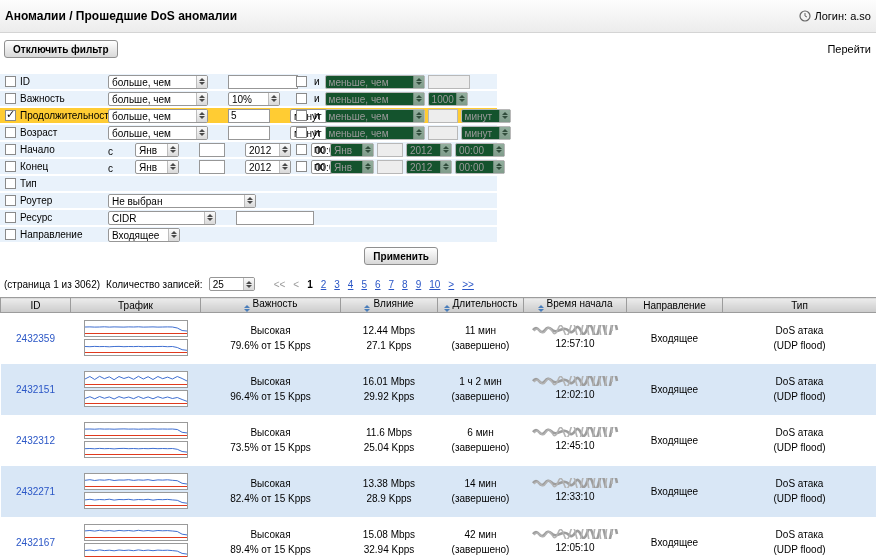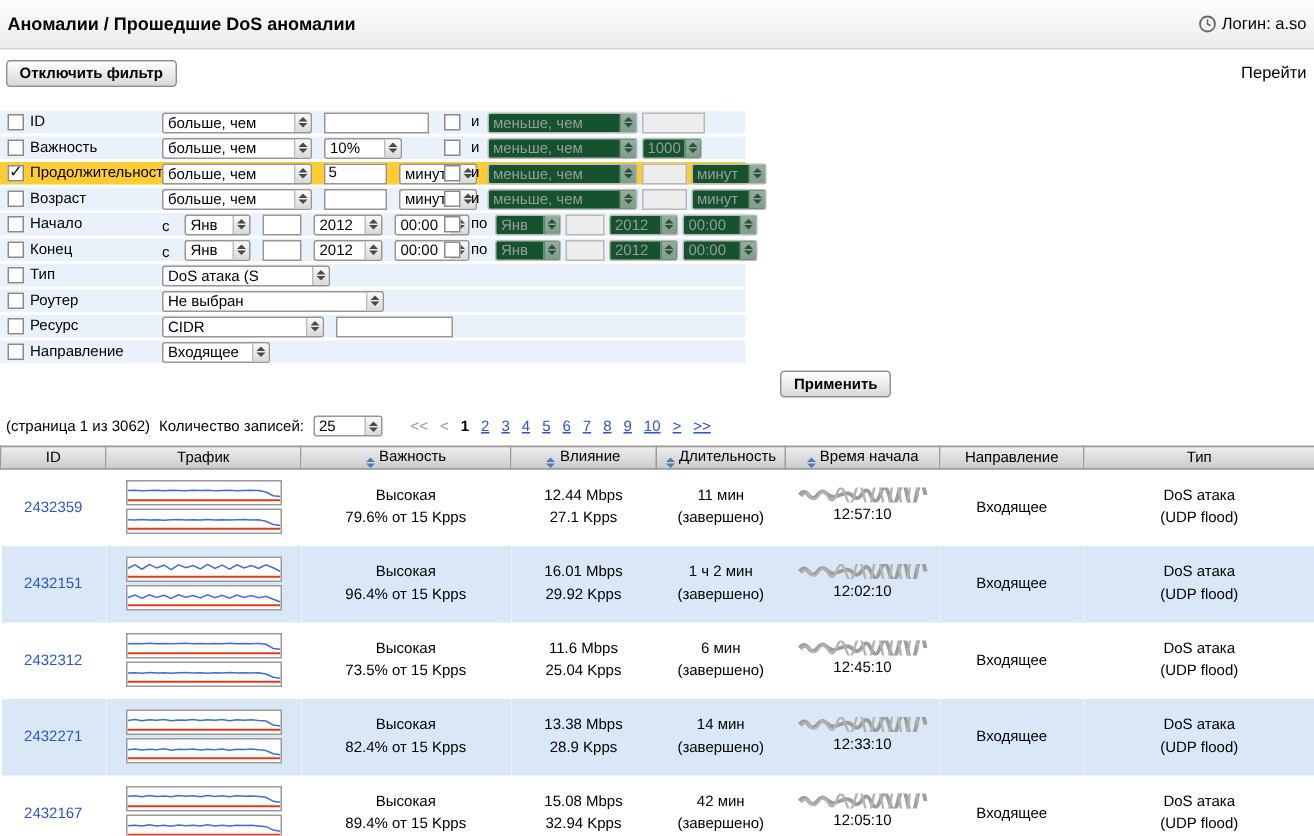--- a/index.html
+++ b/index.html
@@ -21,41 +21,41 @@
 
   
   .filters { width:497px; margin-top:14px; }
   .frow { height:15px; margin-bottom:2px; background:#e9f2fb; display:flex; align-items:center;
           padding-left:5px; font-size:10px; white-space:nowrap; }
   .frow.hl { background:#fc3; }
   .cb { width:11px; height:11px; border:1px solid #8a8a8a; background:#fff; margin-right:4px;
         flex:none; position:relative; cursor:pointer; }
   .cb.checked::after { content:"✓"; position:absolute; left:0; top:-3px; font-size:11px; color:#111; }
   .flabel { width:88px; flex:none; overflow:hidden; }
-  .zoneL { width:188px; flex:none; display:flex; align-items:flex-end; gap:8px; }
+  .zoneL { width:188px; flex:none; display:flex; align-items:flex-end; gap:20px; }
   .zoneR { display:flex; align-items:center; gap:3px; }
   .joinlbl { margin-right:2px; }
   .sel { display:inline-flex; align-items:stretch; height:14px; border:1px solid #979797;
          border-radius:2px; background:#fff; flex:none; cursor:pointer; overflow:hidden; }
   .sel-t { flex:1; padding:1px 3px 0; white-space:nowrap; overflow:hidden; }
   .sel-a { width:11px; flex:none; display:flex; flex-direction:column; align-items:center;
            justify-content:center; gap:1px; background:linear-gradient(#fafafa,#d9d9d9);
            border-left:1px solid #bdbdbd; }
   .sel-a i { display:block; width:0; height:0; border-left:3px solid transparent; border-right:3px solid transparent; }
   .sel-a i.up { border-bottom:3px solid #4a4a4a; }
   .sel-a i.dn { border-top:3px solid #4a4a4a; }
   .sel.dis { background:#14532d; color:#9a9a9a; border-color:#b8b8b8; }
   .sel.dis .sel-a { opacity:.55; }
   .inp { height:14px; border:1px solid #979797; background:#fff; font-family:inherit; font-size:10px;
          padding:0 2px; flex:none; }
   .inp.dis { background:#ededed; border-color:#b8b8b8; }
   .w26{width:26px}.w30{width:30px}.w42{width:42px}.w44{width:44px}.w46{width:46px}.w48{width:40px}
   .w50{width:50px}.w52{width:52px}.w70{width:70px}.w72{width:72px}.w78{width:78px}.w100{width:100px}
   .w108{width:108px}.w112{width:112px}.w148{width:148px}
-  .applyrow { width:594px; display:flex; justify-content:flex-end; margin-top:5px; }
+  .applyrow { width:438px; display:flex; justify-content:flex-end; margin-top:5px; }
 
   
   .pagerow { display:flex; align-items:center; margin:12px 0 0 4px; font-size:10px; gap:6px; white-space:nowrap; }
   .pg,.pg-dis,.pg-cur { margin:0 1px; }
   .pg { color:#2a56c6; text-decoration:underline; cursor:pointer; }
   .pg-dis { color:#9a9a9a; }
   .pg-cur { font-weight:bold; }
 
   
   table.anoms { width:876px; border-collapse:collapse; table-layout:fixed; margin-top:6px; }
@@ -353,29 +353,20 @@
             <i class="up"></i>
             <i class="dn"></i>
           </span>
         </span>
     </span>
   </div>
 
   <div class="frow">
     <span class="cb"></span>
     <span class="flabel">Тип</span>
-    <span class="zoneL">
-      <span class="sel w112">
-          <span class="sel-t">DoS атака (S</span>
-          <span class="sel-a">
-            <i class="up"></i>
-            <i class="dn"></i>
-          </span>
-        </span>
-    </span>
   </div>
 
   <div class="frow">
     <span class="cb"></span>
     <span class="flabel">Роутер</span>
     <span class="zoneL">
       <span class="sel w148">
           <span class="sel-t">Не выбран</span>
           <span class="sel-a">
             <i class="up"></i>

